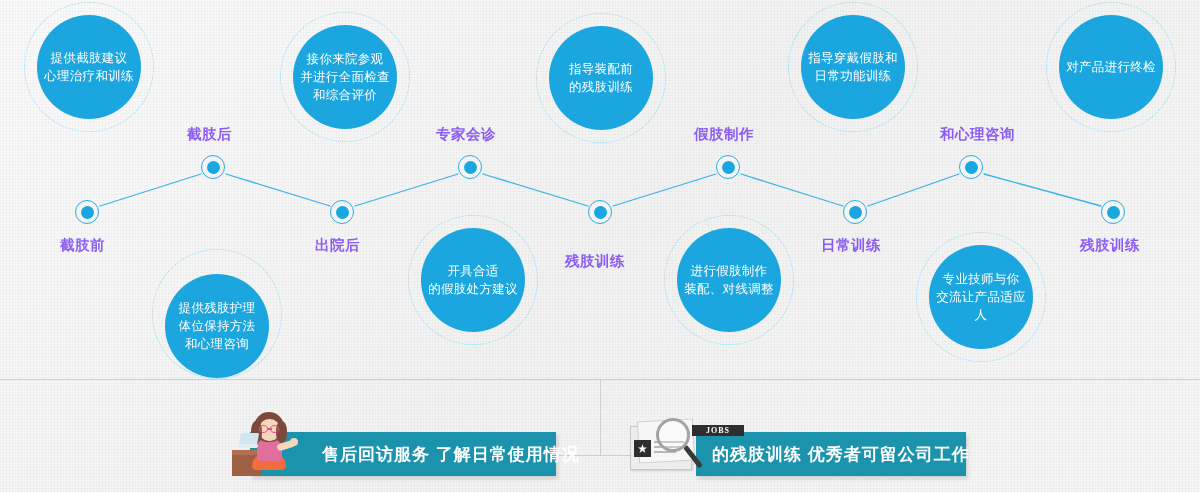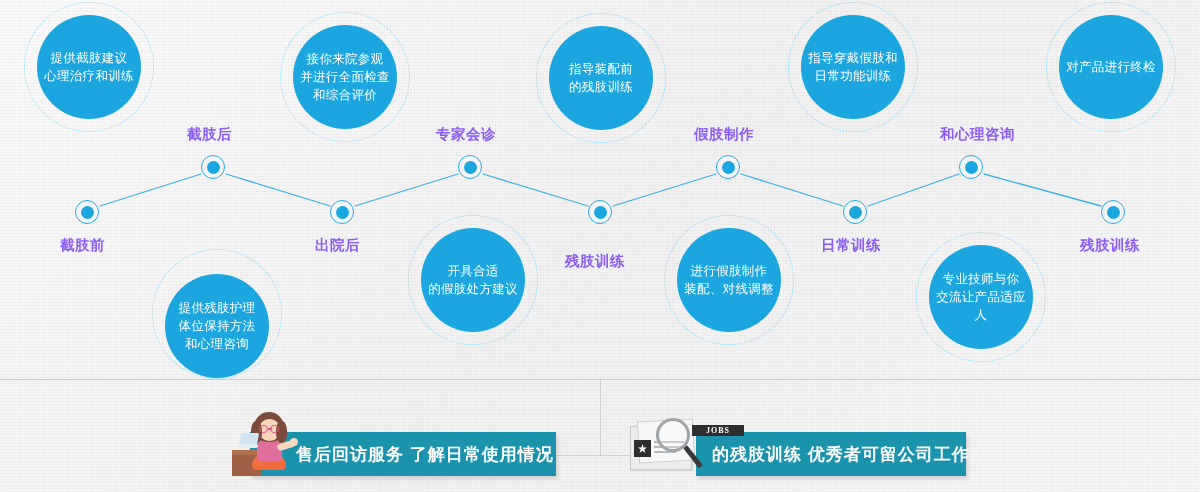--- a/index.html
+++ b/index.html
@@ -182,21 +182,21 @@
         <i></i>
       </div>
       <div class="node-label" style="left: 1080px; top: 236px;">残肢训练</div>
     </div>
 
   <div class="hline" style="left:0;top:379px;width:1200px;"></div>
   <div class="vline" style="left:600px;top:379px;height:76px;"></div>
   <div class="hline" style="left:556px;top:455px;width:90px;"></div>
 
   <div class="banner" style="left:250px;top:432px;width:306px;">
-    <span class="txt" style="margin-left:46px;">售后回访服务  了解日常使用情况</span>
+    <span class="txt" style="margin-left:72px;">售后回访服务  了解日常使用情况</span>
   </div>
   <div class="girl">
     <span class="g-desk"></span>
     <span class="g-desk2"></span>
     <span class="g-chair"></span>
     <span class="g-body"></span>
     <span class="g-hair-back"></span>
     <span class="g-face"></span>
     <span class="g-hair-l"></span>
     <span class="g-hair-r"></span>

